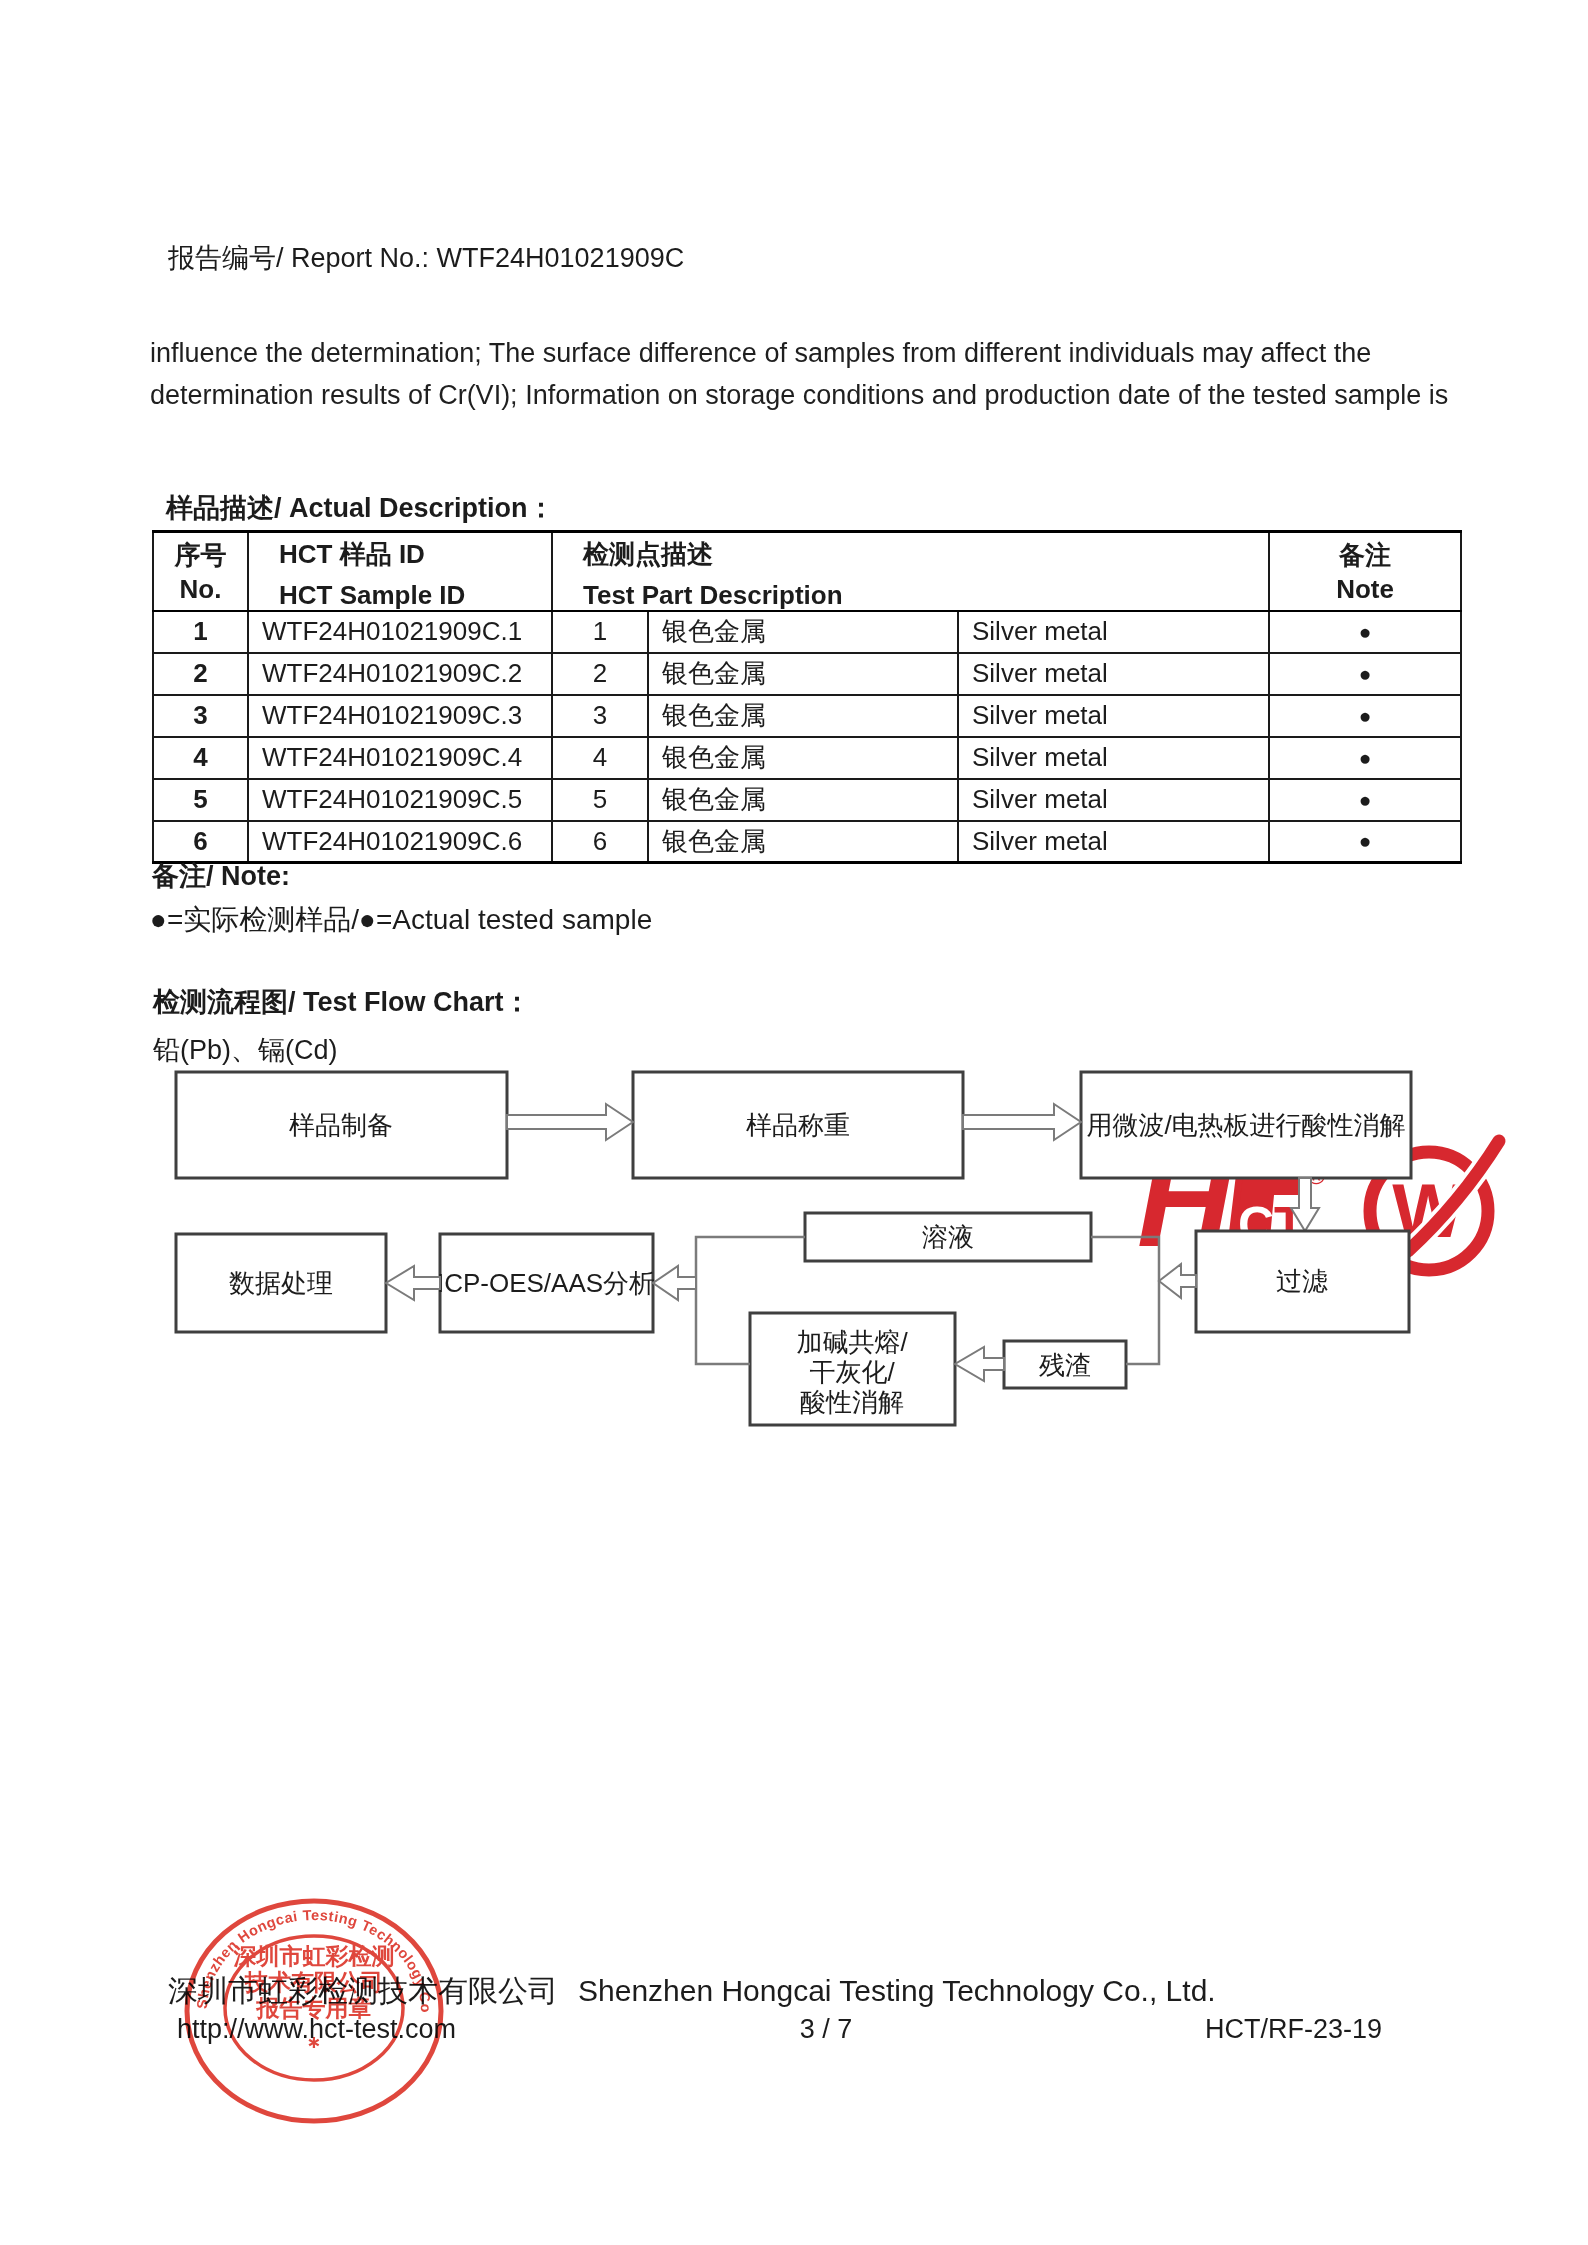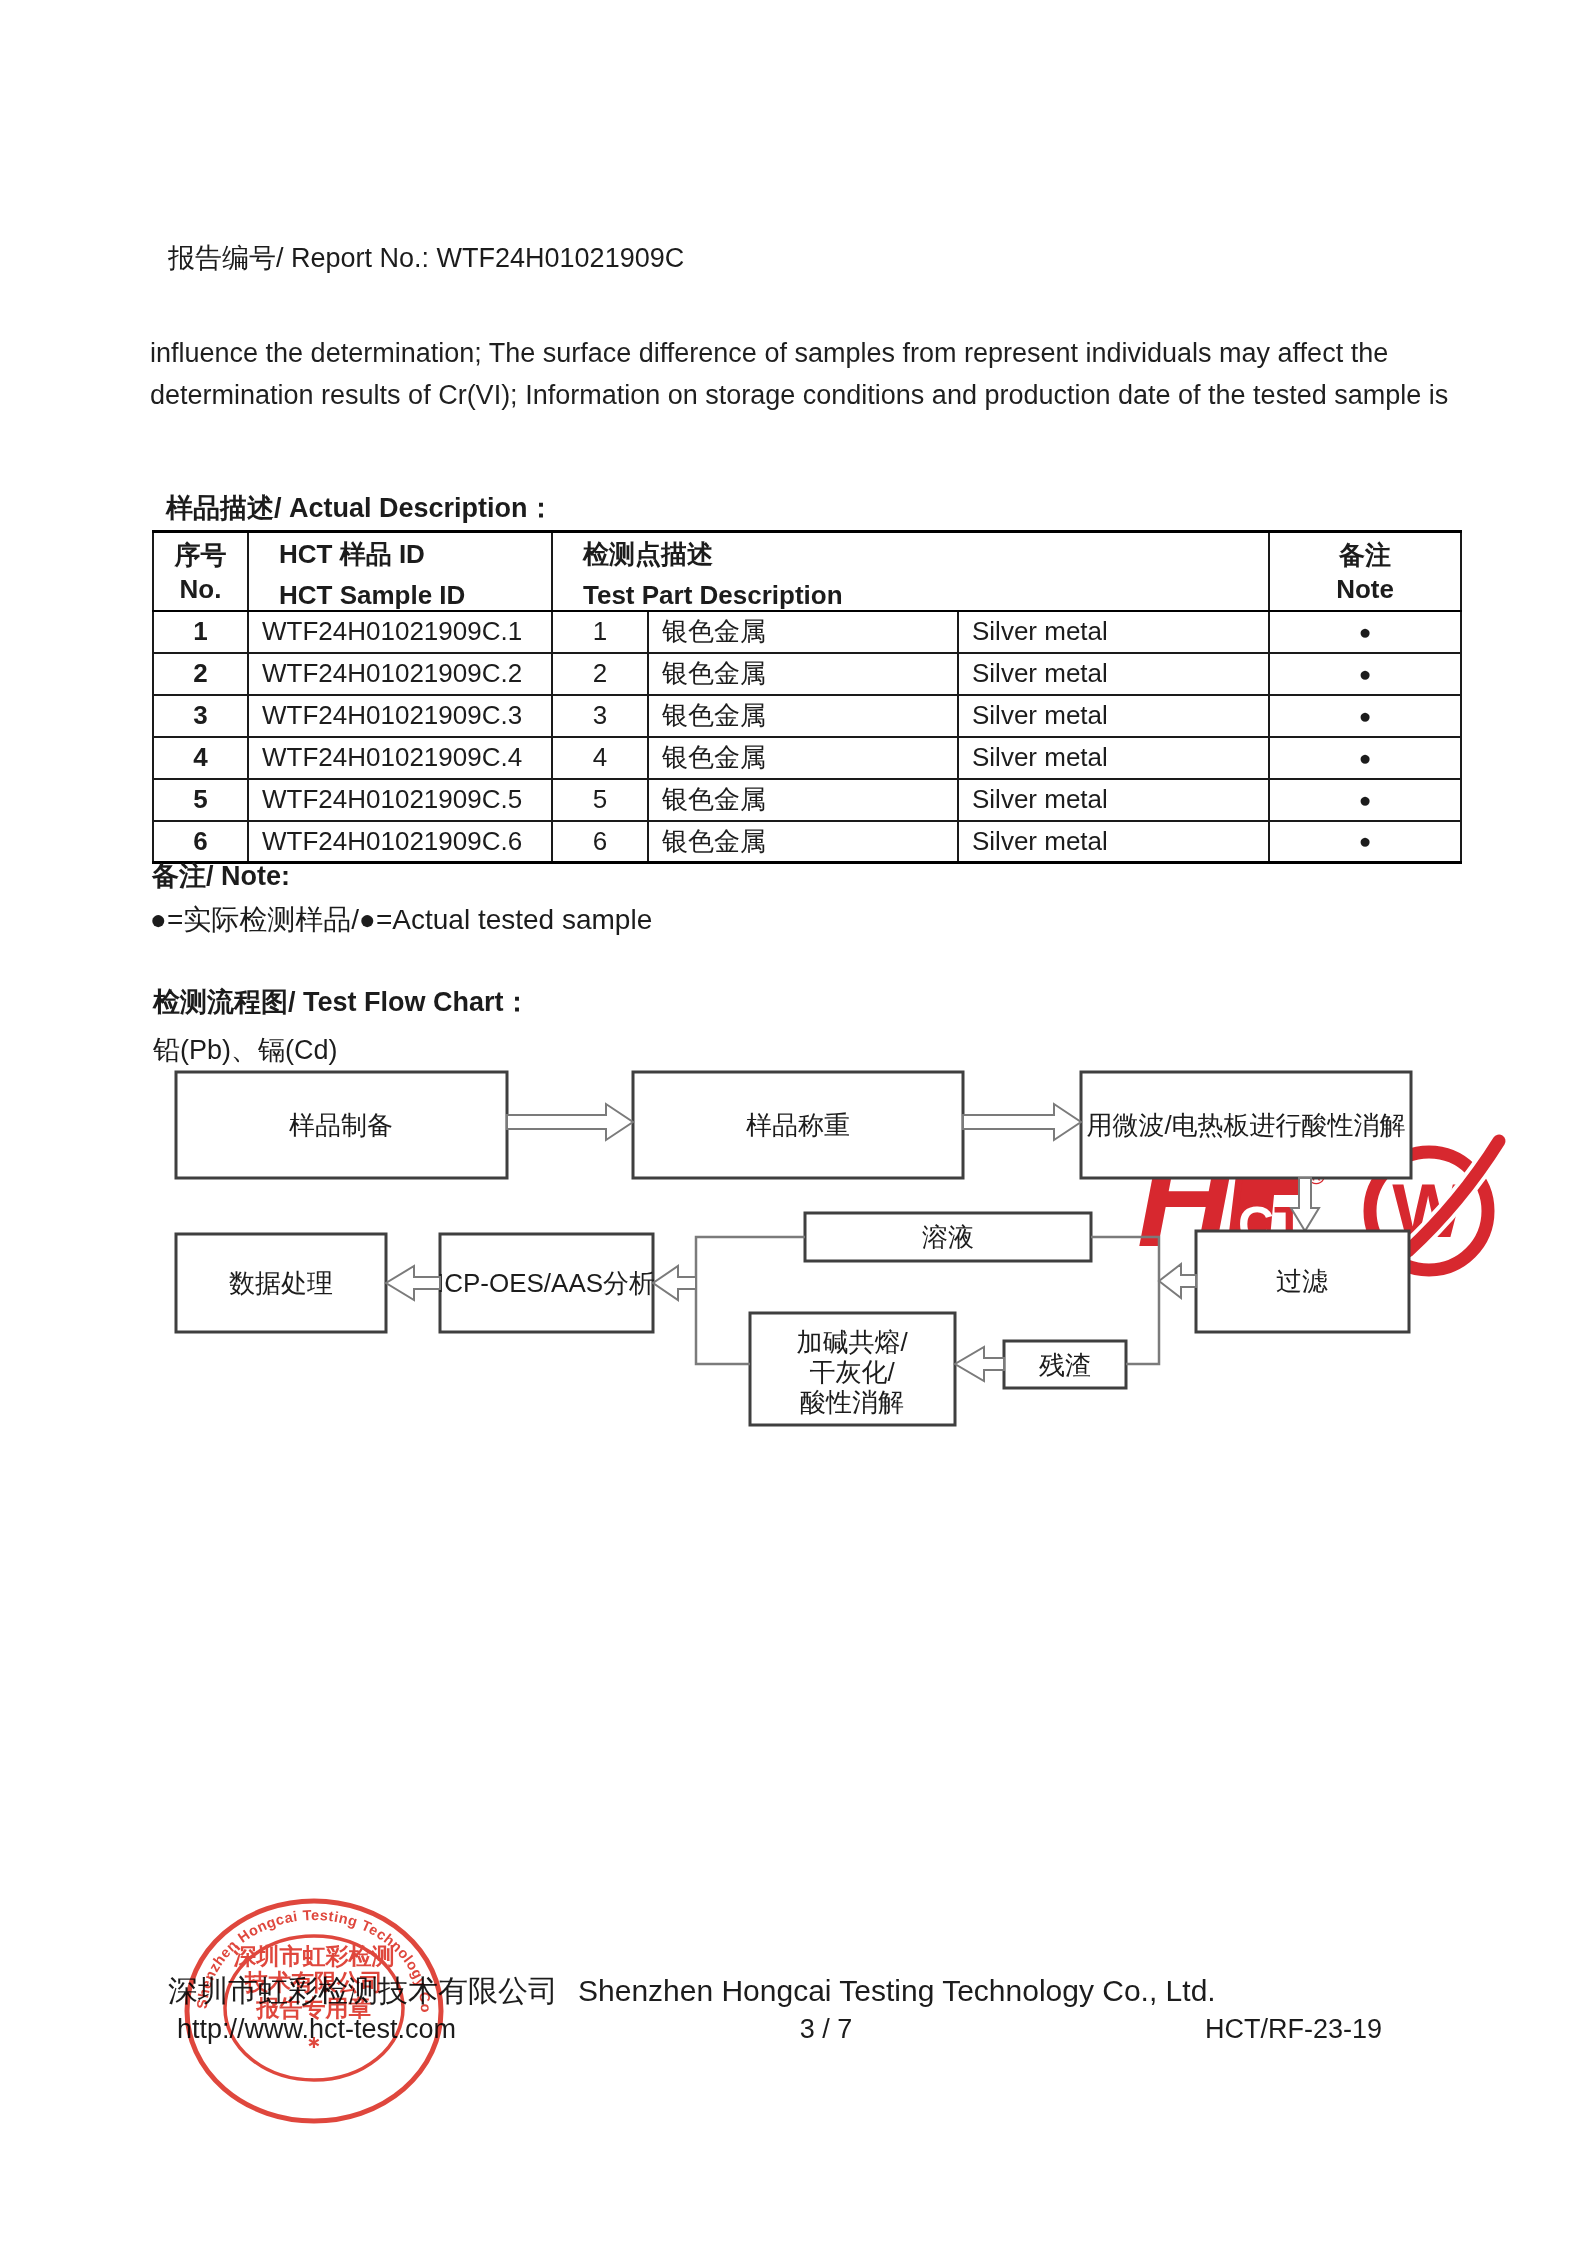--- a/index.html
+++ b/index.html
@@ -72,21 +72,21 @@
       <circle cx="304" cy="93" r="59" fill="none" stroke="#d7282f" stroke-width="13"></circle>
       <text x="303" y="119" font-size="76" font-weight="bold" fill="#d7282f" text-anchor="middle">W</text>
       <path d="M283,133 Q335,85 374,23" fill="none" stroke="#ffffff" stroke-width="21"></path>
       <path d="M283,133 Q335,85 374,23" fill="none" stroke="#d7282f" stroke-width="13" stroke-linecap="round"></path>
     </g>
   </svg>
 
   <div class="abs report-line">报告编号/ Report No.: WTF24H01021909C</div>
 
   <div class="abs intro">
-    <div>influence the determination; The surface difference of samples from represent individuals may affect the</div>
+    <div>influence the determination; The surface difference of samples from different individuals may affect the</div>
     <div>determination results of Cr(VI); Information on storage conditions and production date of the tested sample is</div>
   </div>
 
   <div class="abs section-title t-sample">样品描述/ Actual Description：</div>
 
   <table class="sample">
     <colgroup>
       <col style="width:95px">
         <col style="width:304px">
         <col style="width:96px">

